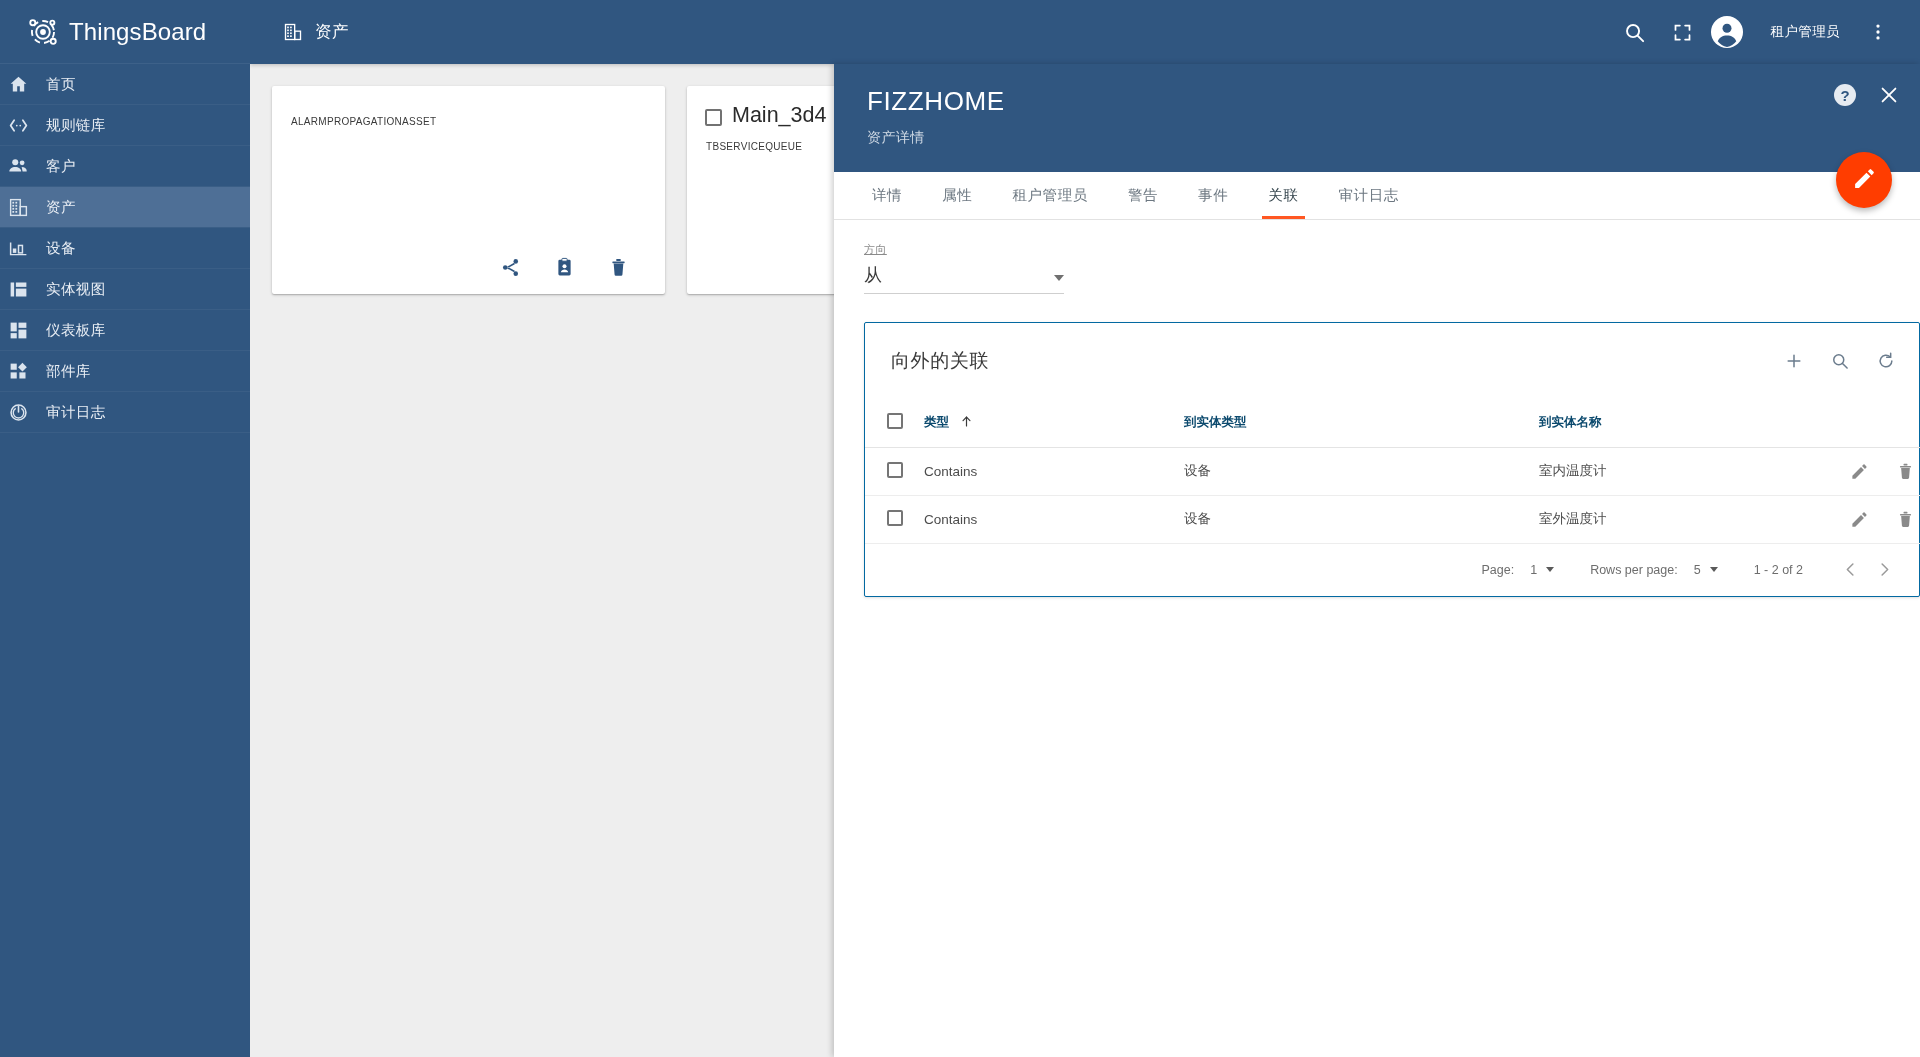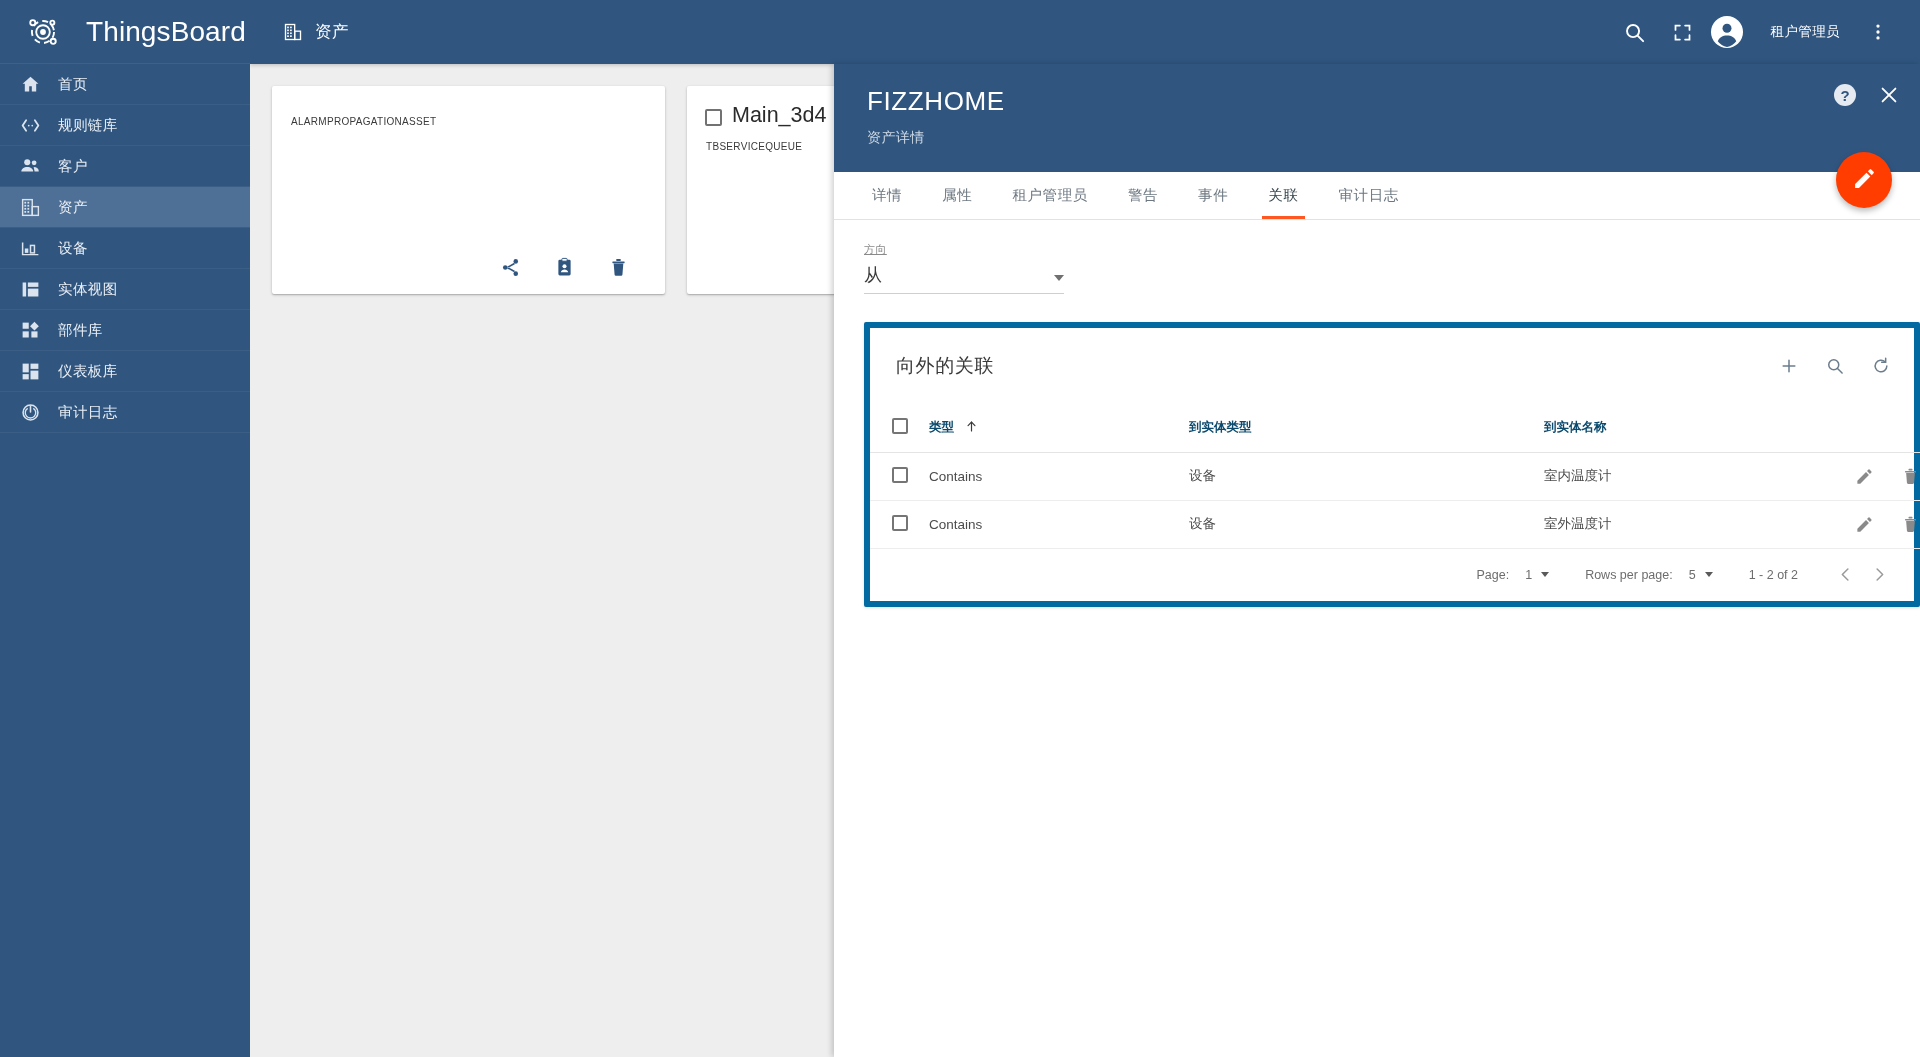--- a/index.html
+++ b/index.html
@@ -22,28 +22,28 @@
     z-index: 30;
   }
   .brand {
     height: 64px;
     display: flex; align-items: center;
     padding-left: 26px;
     border-bottom: 1px solid #3d6189;
   }
   .brand-logo { width: 34px; height: 34px; flex: 0 0 34px; }
   .brand-title {
-    font-size: 28px; letter-spacing: .1px;
-    margin-left: 26px; color: #ffffff; font-weight: 400;
+    font-size: 24px; letter-spacing: .1px;
+    margin-left: 9px; color: #ffffff; font-weight: 400;
   }
   .nav { padding: 0; }
   .nav-item {
     display: flex; align-items: center;
     height: 41px;
-    padding-left: 18px;
+    padding-left: 6px;
     border-bottom: 1px solid #3a5e86;
     cursor: pointer;
     color: #e9eef4;
   }
   .nav-item.active { background: #4e6f96; }
   .nav-icon {
     width: 24px; height: 24px; flex: 0 0 24px;
     display: flex; align-items: center; justify-content: center;
     margin-right: 16px;
   }
@@ -182,21 +182,21 @@
   .field-value { font-size: 18px; color: #3a3a3a; }
   .caret {
     width: 0; height: 0;
     border-left: 5px solid transparent; border-right: 5px solid transparent;
     border-top: 6px solid #707070; margin-bottom: 6px; cursor: pointer;
   }
 
   .table-card {
     margin: 28px 0 0 0;
     background: #ffffff;
-    border: 6px solid #0369a1;
+    border: 1px solid #0369a1;
     border-radius: 2px;
     box-shadow: 0 1px 3px rgba(0,0,0,.13);
     width: 1056px;
   }
   .table-toolbar {
     height: 76px; display: flex; align-items: center;
     padding: 0 22px 0 26px;
   }
   .table-toolbar-title { font-size: 19px; color: #3a3a3a; letter-spacing: .6px; }
   .table-toolbar-actions { margin-left: auto; display: flex; align-items: center; gap: 24px; }
@@ -328,38 +328,38 @@
             <rect x="3" y="4" width="4" height="16"></rect>
             <rect x="9" y="4" width="12" height="5"></rect>
             <rect x="9" y="11" width="12" height="9"></rect>
           </svg>
         </span>
         <span class="nav-label">实体视图</span>
       </div>
       <div class="nav-item">
         <span class="nav-icon">
           <svg viewBox="0 0 24 24" width="21" height="21" fill="#dbe4ee">
+            <rect x="3" y="3" width="7" height="10"></rect>
+            <rect x="3" y="15" width="7" height="6"></rect>
+            <rect x="12" y="3" width="9" height="6"></rect>
+            <rect x="12" y="11" width="9" height="10"></rect>
+          </svg>
+        </span>
+        <span class="nav-label">仪表板库</span>
+      </div>
+      <div class="nav-item">
+        <span class="nav-icon">
+          <svg viewBox="0 0 24 24" width="21" height="21" fill="#dbe4ee">
             <rect x="3" y="3" width="7" height="7"></rect>
             <rect x="3" y="13" width="7" height="7"></rect>
             <rect x="13" y="13" width="7" height="7"></rect>
             <path d="M16.5 2l5 5-5 5-5-5z"></path>
           </svg>
         </span>
         <span class="nav-label">部件库</span>
-      </div>
-      <div class="nav-item">
-        <span class="nav-icon">
-          <svg viewBox="0 0 24 24" width="21" height="21" fill="#dbe4ee">
-            <rect x="3" y="3" width="7" height="10"></rect>
-            <rect x="3" y="15" width="7" height="6"></rect>
-            <rect x="12" y="3" width="9" height="6"></rect>
-            <rect x="12" y="11" width="9" height="10"></rect>
-          </svg>
-        </span>
-        <span class="nav-label">仪表板库</span>
       </div>
       <div class="nav-item">
         <span class="nav-icon">
           <svg viewBox="0 0 24 24" width="21" height="21" fill="none" stroke="#dbe4ee" stroke-width="1.8">
             <circle cx="12" cy="12" r="8.5"></circle>
             <path d="M12 4.5v7" stroke-linecap="round"></path>
             <path d="M8.8 7.2a6 6 0 1 0 6.4 0" stroke-width="1.6"></path>
           </svg>
         </span>
         <span class="nav-label">审计日志</span>

